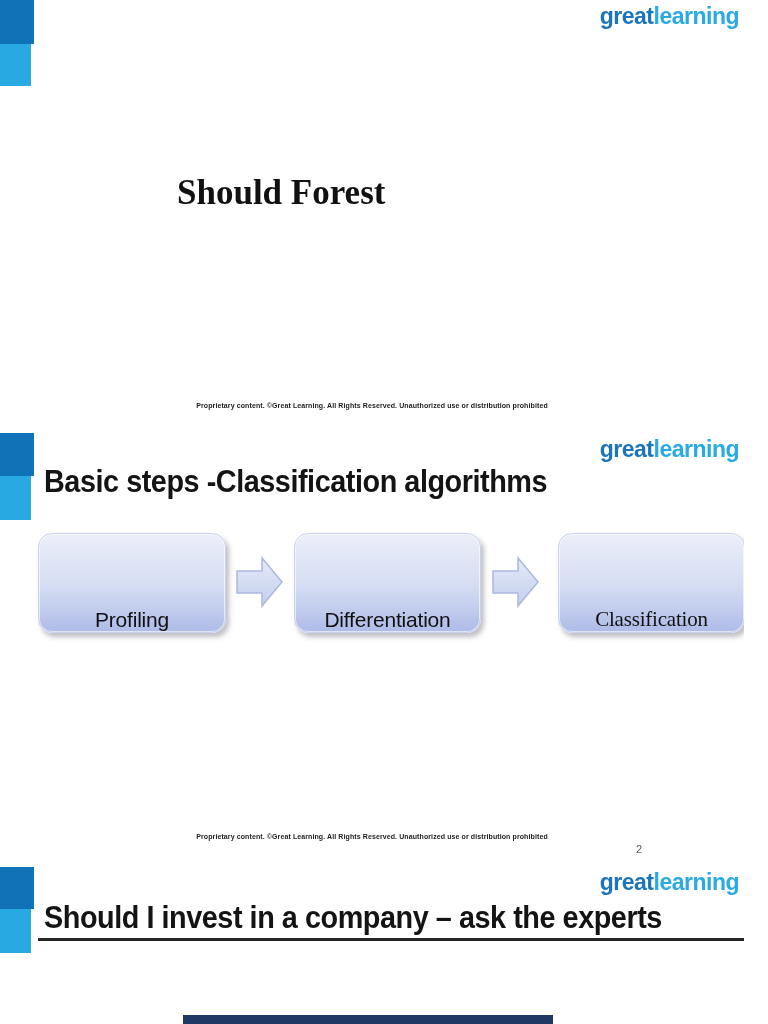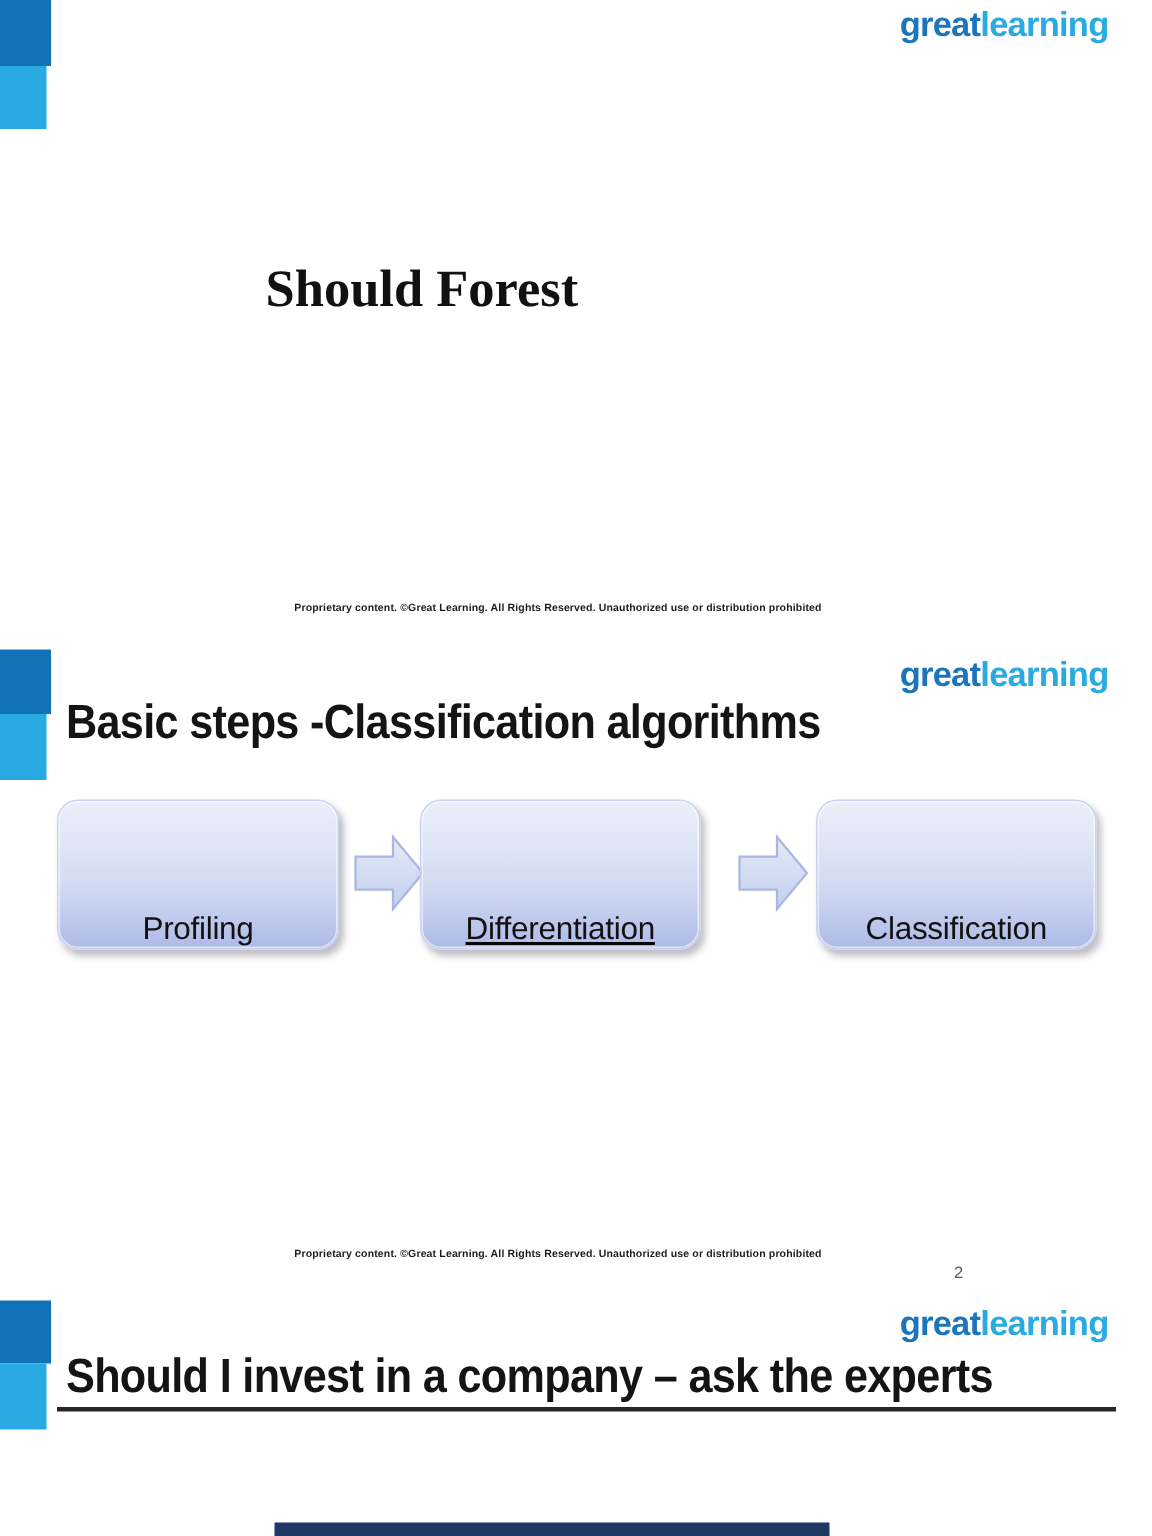--- a/index.html
+++ b/index.html
@@ -43,22 +43,22 @@
   .pagenum{position:absolute;left:636px;top:843px;font-size:11px;color:#595959;}
 
   
   .step-box{position:absolute;top:533px;height:98px;border-radius:14px;
         background:linear-gradient(to bottom,#eceff9 0%,#d4dcf3 55%,#aebbe7 100%);
         border:1px solid #c9d3ef;
         box-shadow:3px 4px 5px rgba(110,110,125,0.45), inset 0 0 0 1px rgba(255,255,255,0.6);
         display:flex;align-items:flex-end;justify-content:center;}
   .step-box span{font-size:21px;color:#111;letter-spacing:-0.2px;}
   .box1{left:38px;width:186px;}
-  .box2{left:280px;width:185px;text-decoration:underline;}
-  .box3{left:544px;width:185px;}
+  .box2{left:294px;width:185px;}
+  .box3{left:558px;width:185px;font-family:Liberation Serif, serif;}
   .flow-arrow{position:absolute;top:556px;width:48px;height:52px;}
   .arr1{left:236px;}
   .arr2{left:492px;}
 
   
   .rule3{position:absolute;left:38px;top:938px;width:730px;height:3px;background:#262626;}
   .navybar{position:absolute;left:183px;top:1015px;width:370px;height:9px;background:#1f3864;}
 </style>
 </head>
 <body>

